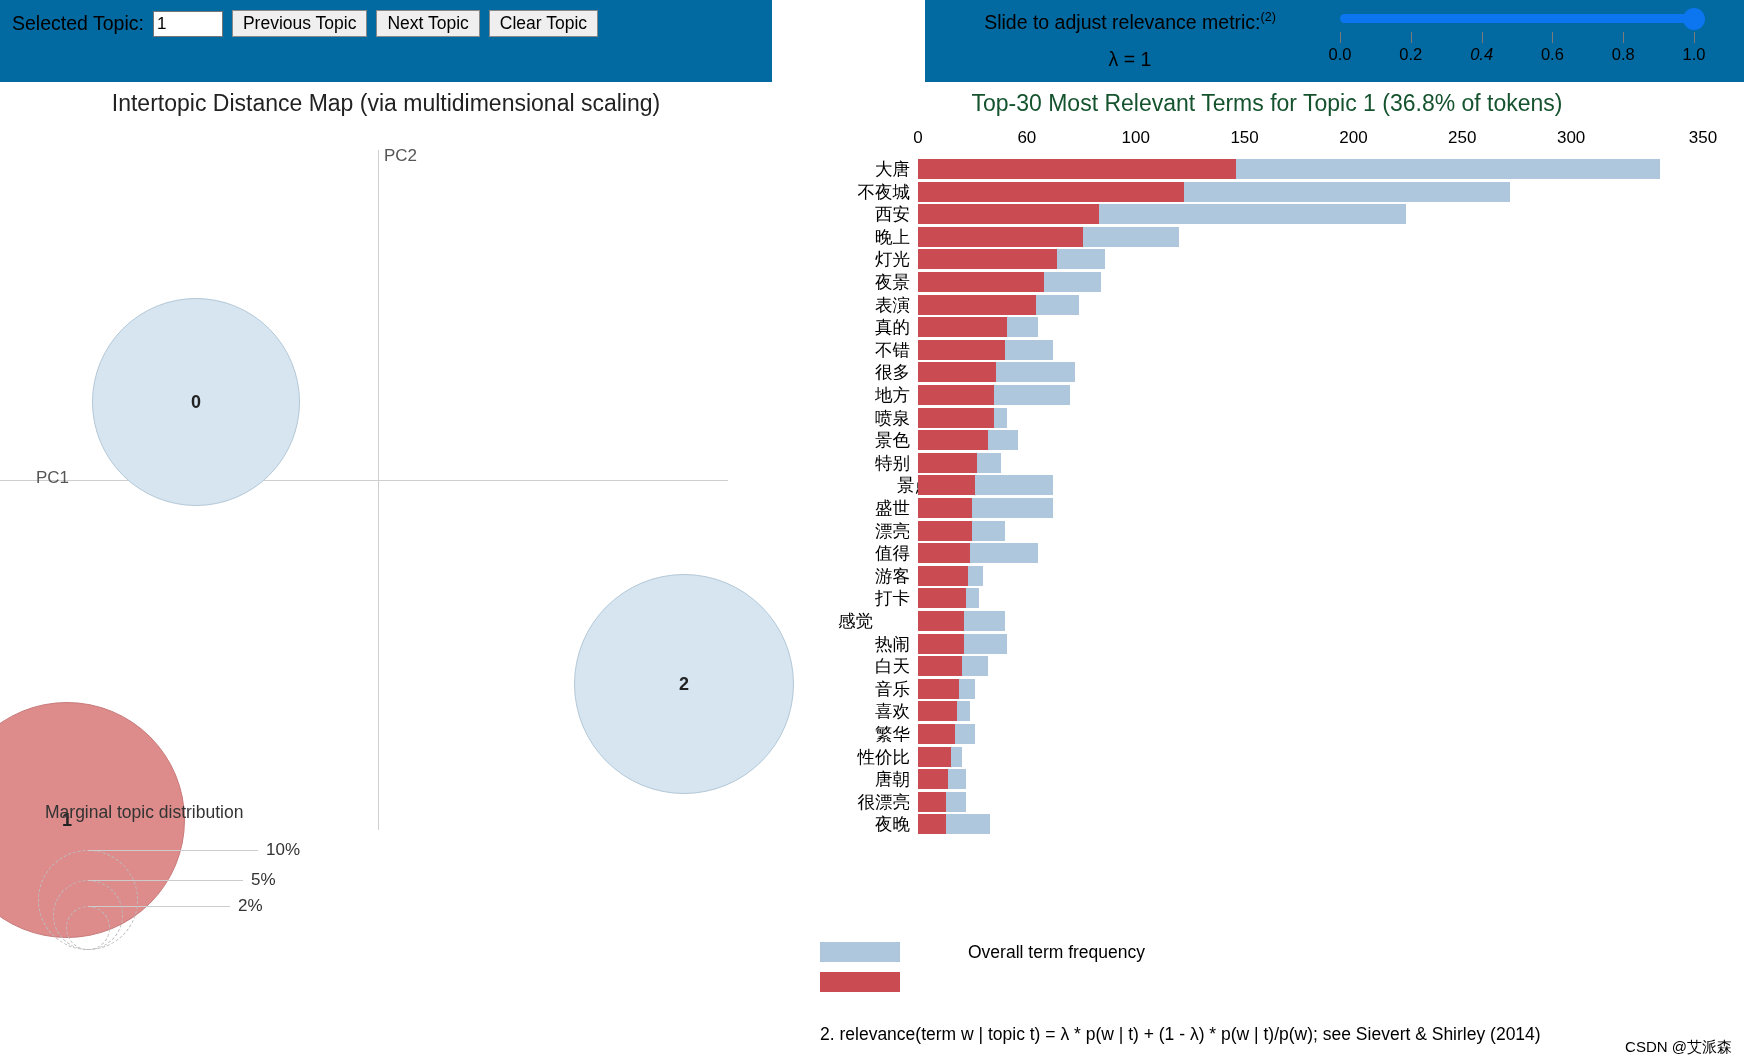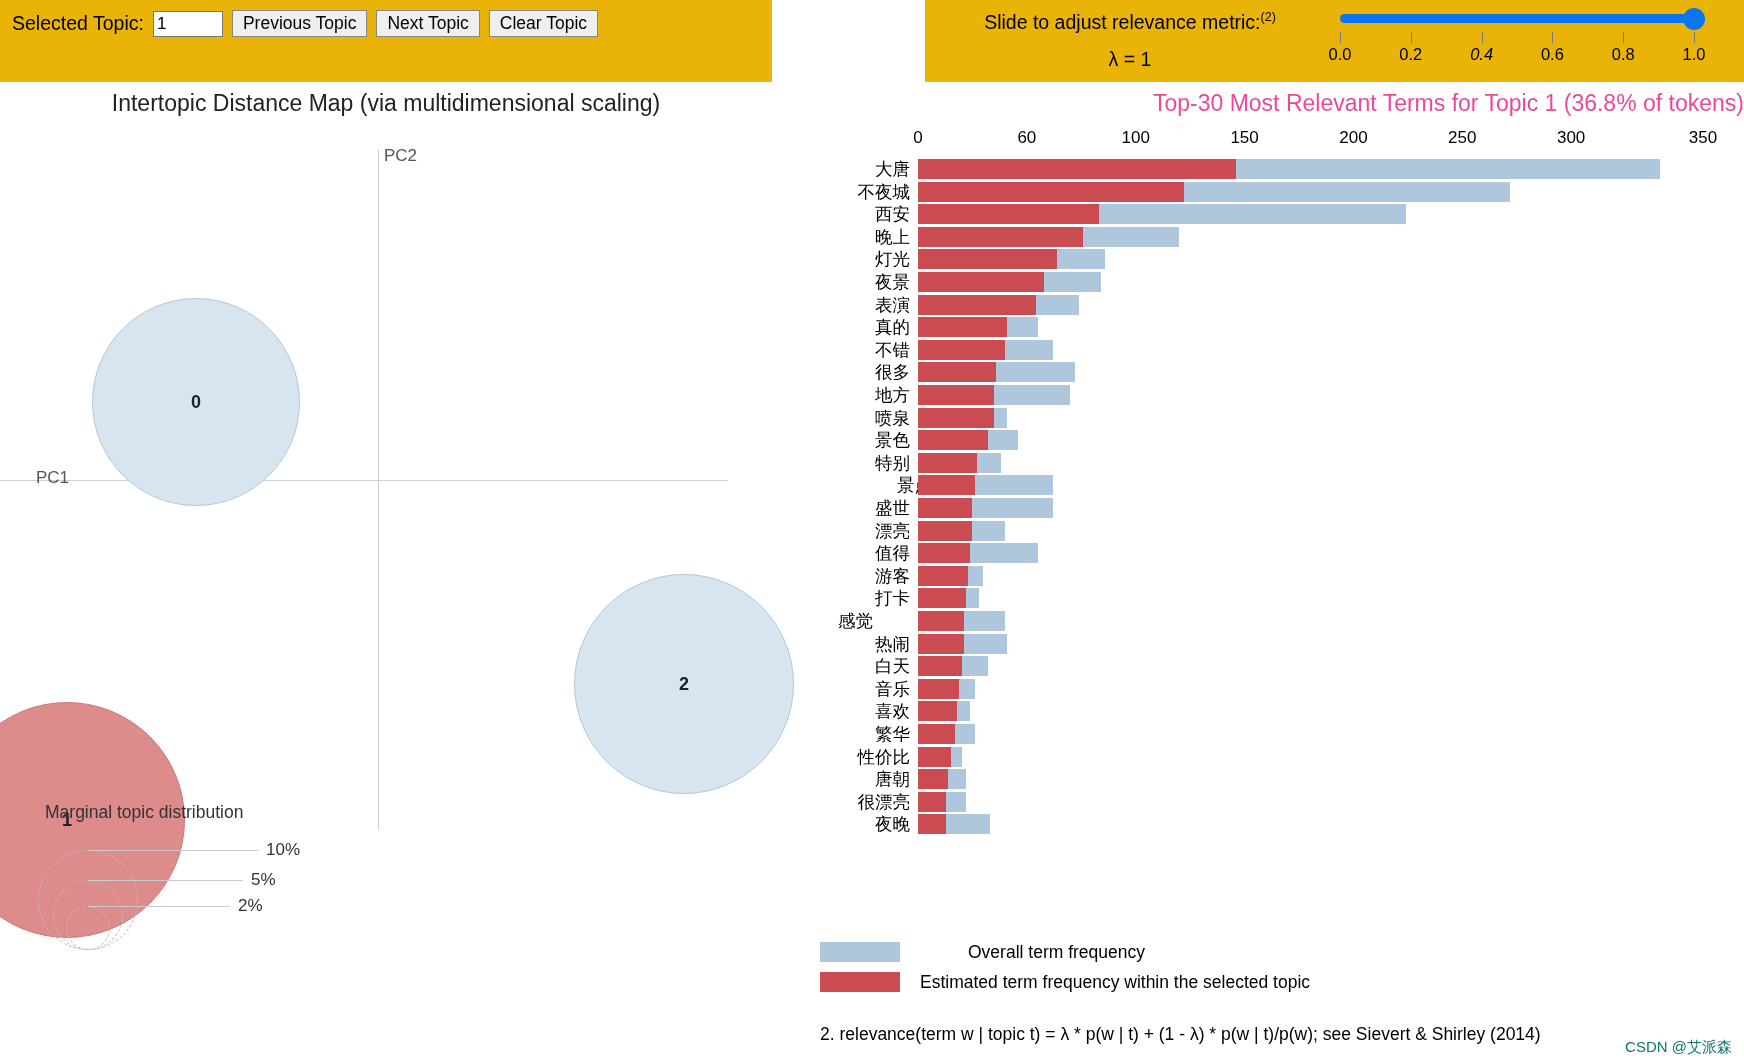--- a/index.html
+++ b/index.html
@@ -8,21 +8,21 @@
     width: 1744px; height: 1063px;
     background: #ffffff;
     font-family: "Liberation Sans", "DejaVu Sans", sans-serif;
     overflow: hidden;
   }
   #root { position: relative; width: 1744px; height: 1063px; }
 
   
   .ctrl-panel {
     position: absolute;
-    background: #eab308;
+    background: #0369a1;
   }
   #topic-panel {
     left: 0; top: 0; width: 772px; height: 82px;
   }
   #lambda-panel {
     left: 925px; top: 0; width: 819px; height: 82px;
   }
   #topic-controls {
     position: absolute; left: 12px; top: 10px;
     display: flex; align-items: center; gap: 9px;
@@ -113,21 +113,21 @@
   .size-circle {
     position: absolute; border-radius: 50%;
     border: 1px dashed #bdbdbd; background: transparent;
   }
   .size-line { position: absolute; height: 1px; background: #cccccc; }
   .size-label { position: absolute; font-size: 17px; color: #333; }
 
   
   #bar-title {
     position: absolute; left: 790px; top: 90px; width: 954px;
-    text-align: right; font-size: 23px; color: #ec4899;
+    text-align: center; font-size: 23px; color: #14532d;
   }
   #bar-axis { position: absolute; left: 0; top: 0; width: 100%; height: 24px; }
   .bar-tick-label {
     position: absolute; top: 0; font-size: 17px; color: #000;
     text-align: center; width: 60px; margin-left: -30px;
   }
   #bars { position: absolute; left: 0; top: 30px; }
   .bar-row { position: absolute; left: 0; height: 22px; }
   .bar-label {
     position: absolute; right: 0; top: 0;
@@ -141,21 +141,21 @@
   #bar-legend { position: absolute; left: 820px; top: 940px; width: 924px; }
   .legend-row { position: relative; height: 26px; margin-bottom: 4px; }
   .legend-swatch { position: absolute; left: 0; top: 2px; width: 80px; height: 20px; }
   .legend-text { position: absolute; font-size: 17.5px; color: #000; line-height: 24px; }
   .footnote {
     position: absolute; left: 820px;
     font-size: 17.5px; color: #000; white-space: nowrap;
   }
   #watermark {
     position: absolute; right: 12px; bottom: 6px;
-    font-size: 15px; color: #0f766e;
+    font-size: 15px; color: #000000;
   }
 </style>
 </head>
 <body>
 
 <div id="root">
 
   <div class="ctrl-panel" id="topic-panel">
     <div id="topic-controls">
       <span class="ctrl-label">Selected Topic:</span>
@@ -387,20 +387,19 @@
       </div>
   </div>
 
   <div id="bar-legend">
     <div class="legend-row">
       <div class="legend-swatch" id="sw-overall" style="background: rgb(174, 199, 220);"></div>
       <div class="legend-text" style="left:148px;">Overall term frequency</div>
     </div>
     <div class="legend-row">
       <div class="legend-swatch" id="sw-estimated" style="background: rgb(202, 75, 82);"></div>
-      <div class="legend-text" style="left:100px;">Estimated term frequency within the selected topic</div>
     </div>
   </div>
 
   <div class="footnote" style="top:1024px;">2. relevance(term w | topic t) = λ * p(w | t) + (1 - λ) * p(w | t)/p(w); see Sievert &amp; Shirley (2014)</div>
 
   <div id="watermark">CSDN @艾派森</div>
 </div>
 
 </body></html>

